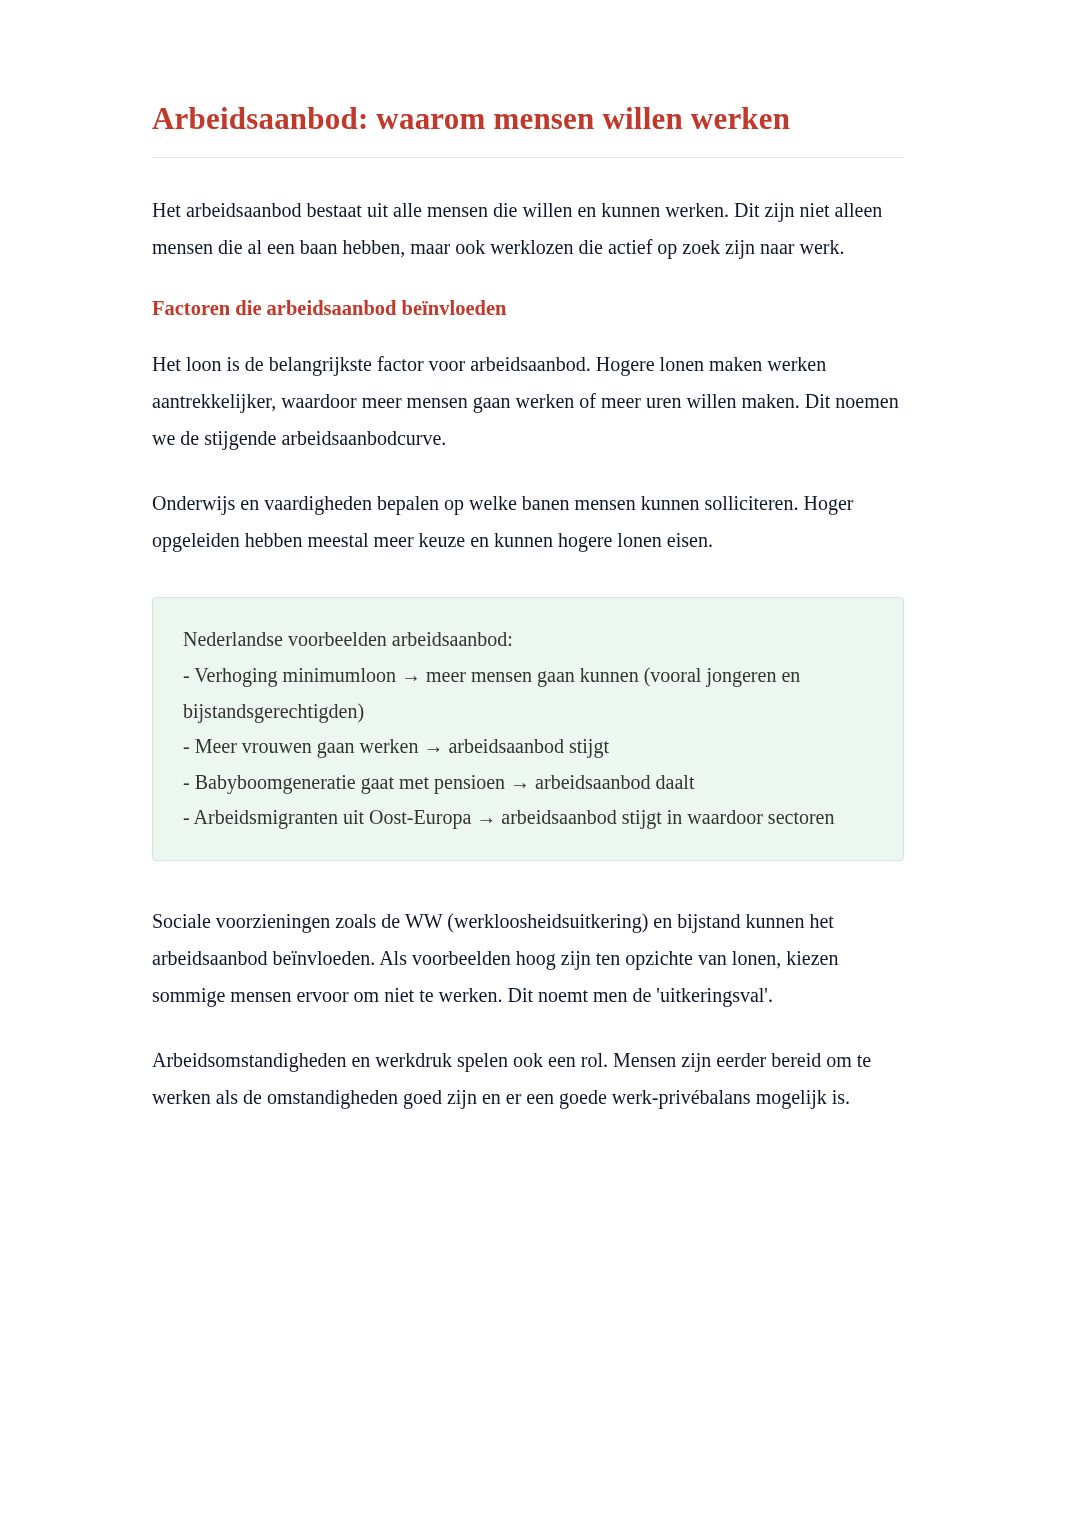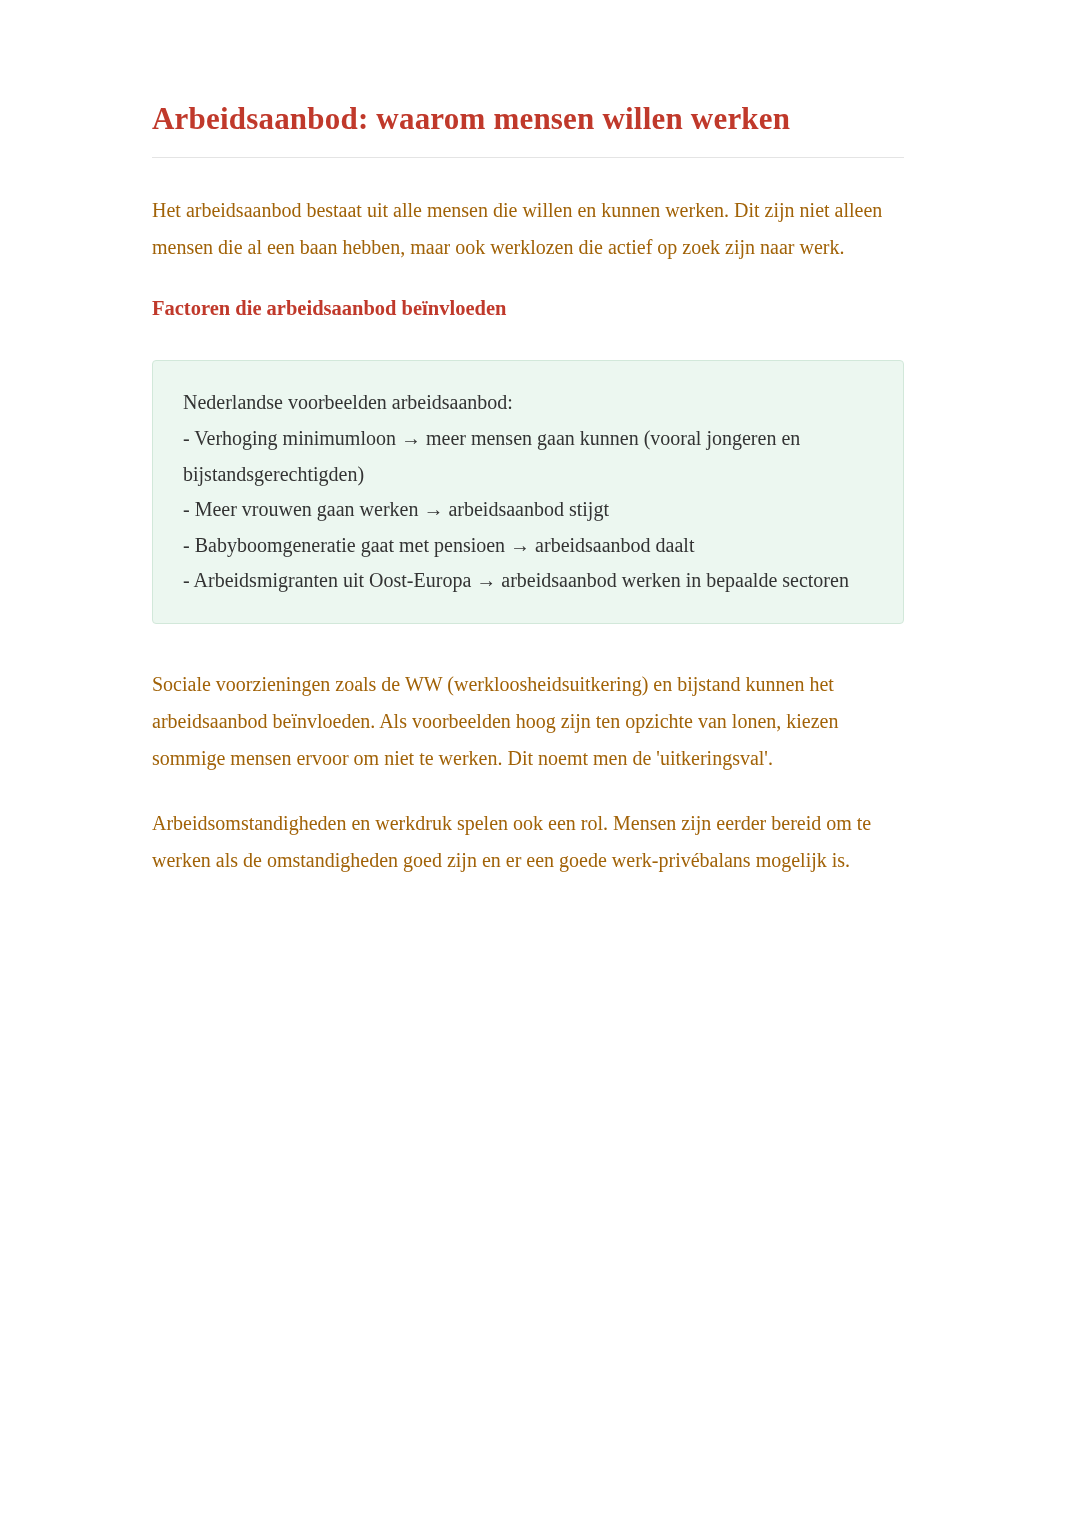--- a/index.html
+++ b/index.html
@@ -26,21 +26,21 @@
   }
   hr.title-divider {
     border: none;
     border-top: 1px solid #e4e4e4;
     margin: 0 0 34px 0;
   }
   p.body-par {
     margin: 0 0 28px 0;
     font-size: 20px;
     line-height: 1.85;
-    color: #a16207;
+    color: #0f172a;
   }
   h2.section-heading {
     margin: 18px 0 24px 0;
     font-size: 20.5px;
     line-height: 1.4;
     font-weight: 700;
     color: #c0392b;
   }
   .example-box {
     box-sizing: border-box;
@@ -63,28 +63,30 @@
 <div class="page">
 
   <h1 class="doc-title">Arbeidsaanbod: waarom mensen willen werken</h1>
 
   <hr class="title-divider">
 
   <p class="body-par">Het arbeidsaanbod bestaat uit alle mensen die willen en kunnen werken. Dit zijn niet alleen mensen die al een baan hebben, maar ook werklozen die actief op zoek zijn naar werk.</p>
 
   <h2 class="section-heading">Factoren die arbeidsaanbod beïnvloeden</h2>
 
+  <p class="body-par">Het loon is de belangrijkste factor voor arbeidsaanbod. Hogere lonen maken werken aantrekkelijker, waardoor meer mensen gaan werken of meer uren willen maken. Dit noemen we de stijgende arbeidsaanbodcurve.</p>
 
 
+  <p class="body-par">Onderwijs en vaardigheden bepalen op welke banen mensen kunnen solliciteren. Hoger opgeleiden hebben meestal meer keuze en kunnen hogere lonen eisen.</p>
 
   <div class="example-box">
     <p>Nederlandse voorbeelden arbeidsaanbod:</p>
     <p>- Verhoging minimumloon → meer mensen gaan kunnen (vooral jongeren en bijstandsgerechtigden)</p>
     <p>- Meer vrouwen gaan werken → arbeidsaanbod stijgt</p>
     <p>- Babyboomgeneratie gaat met pensioen → arbeidsaanbod daalt</p>
-    <p>- Arbeidsmigranten uit Oost-Europa → arbeidsaanbod werken in bepaalde sectoren</p>
+    <p>- Arbeidsmigranten uit Oost-Europa → arbeidsaanbod stijgt in waardoor sectoren</p>
   </div>
 
   <p class="body-par">Sociale voorzieningen zoals de WW (werkloosheidsuitkering) en bijstand kunnen het arbeidsaanbod beïnvloeden. Als voorbeelden hoog zijn ten opzichte van lonen, kiezen sommige mensen ervoor om niet te werken. Dit noemt men de 'uitkeringsval'.</p>
 
   <p class="body-par">Arbeidsomstandigheden en werkdruk spelen ook een rol. Mensen zijn eerder bereid om te werken als de omstandigheden goed zijn en er een goede werk-privébalans mogelijk is.</p>
 
 </div>
 
 </body></html>

